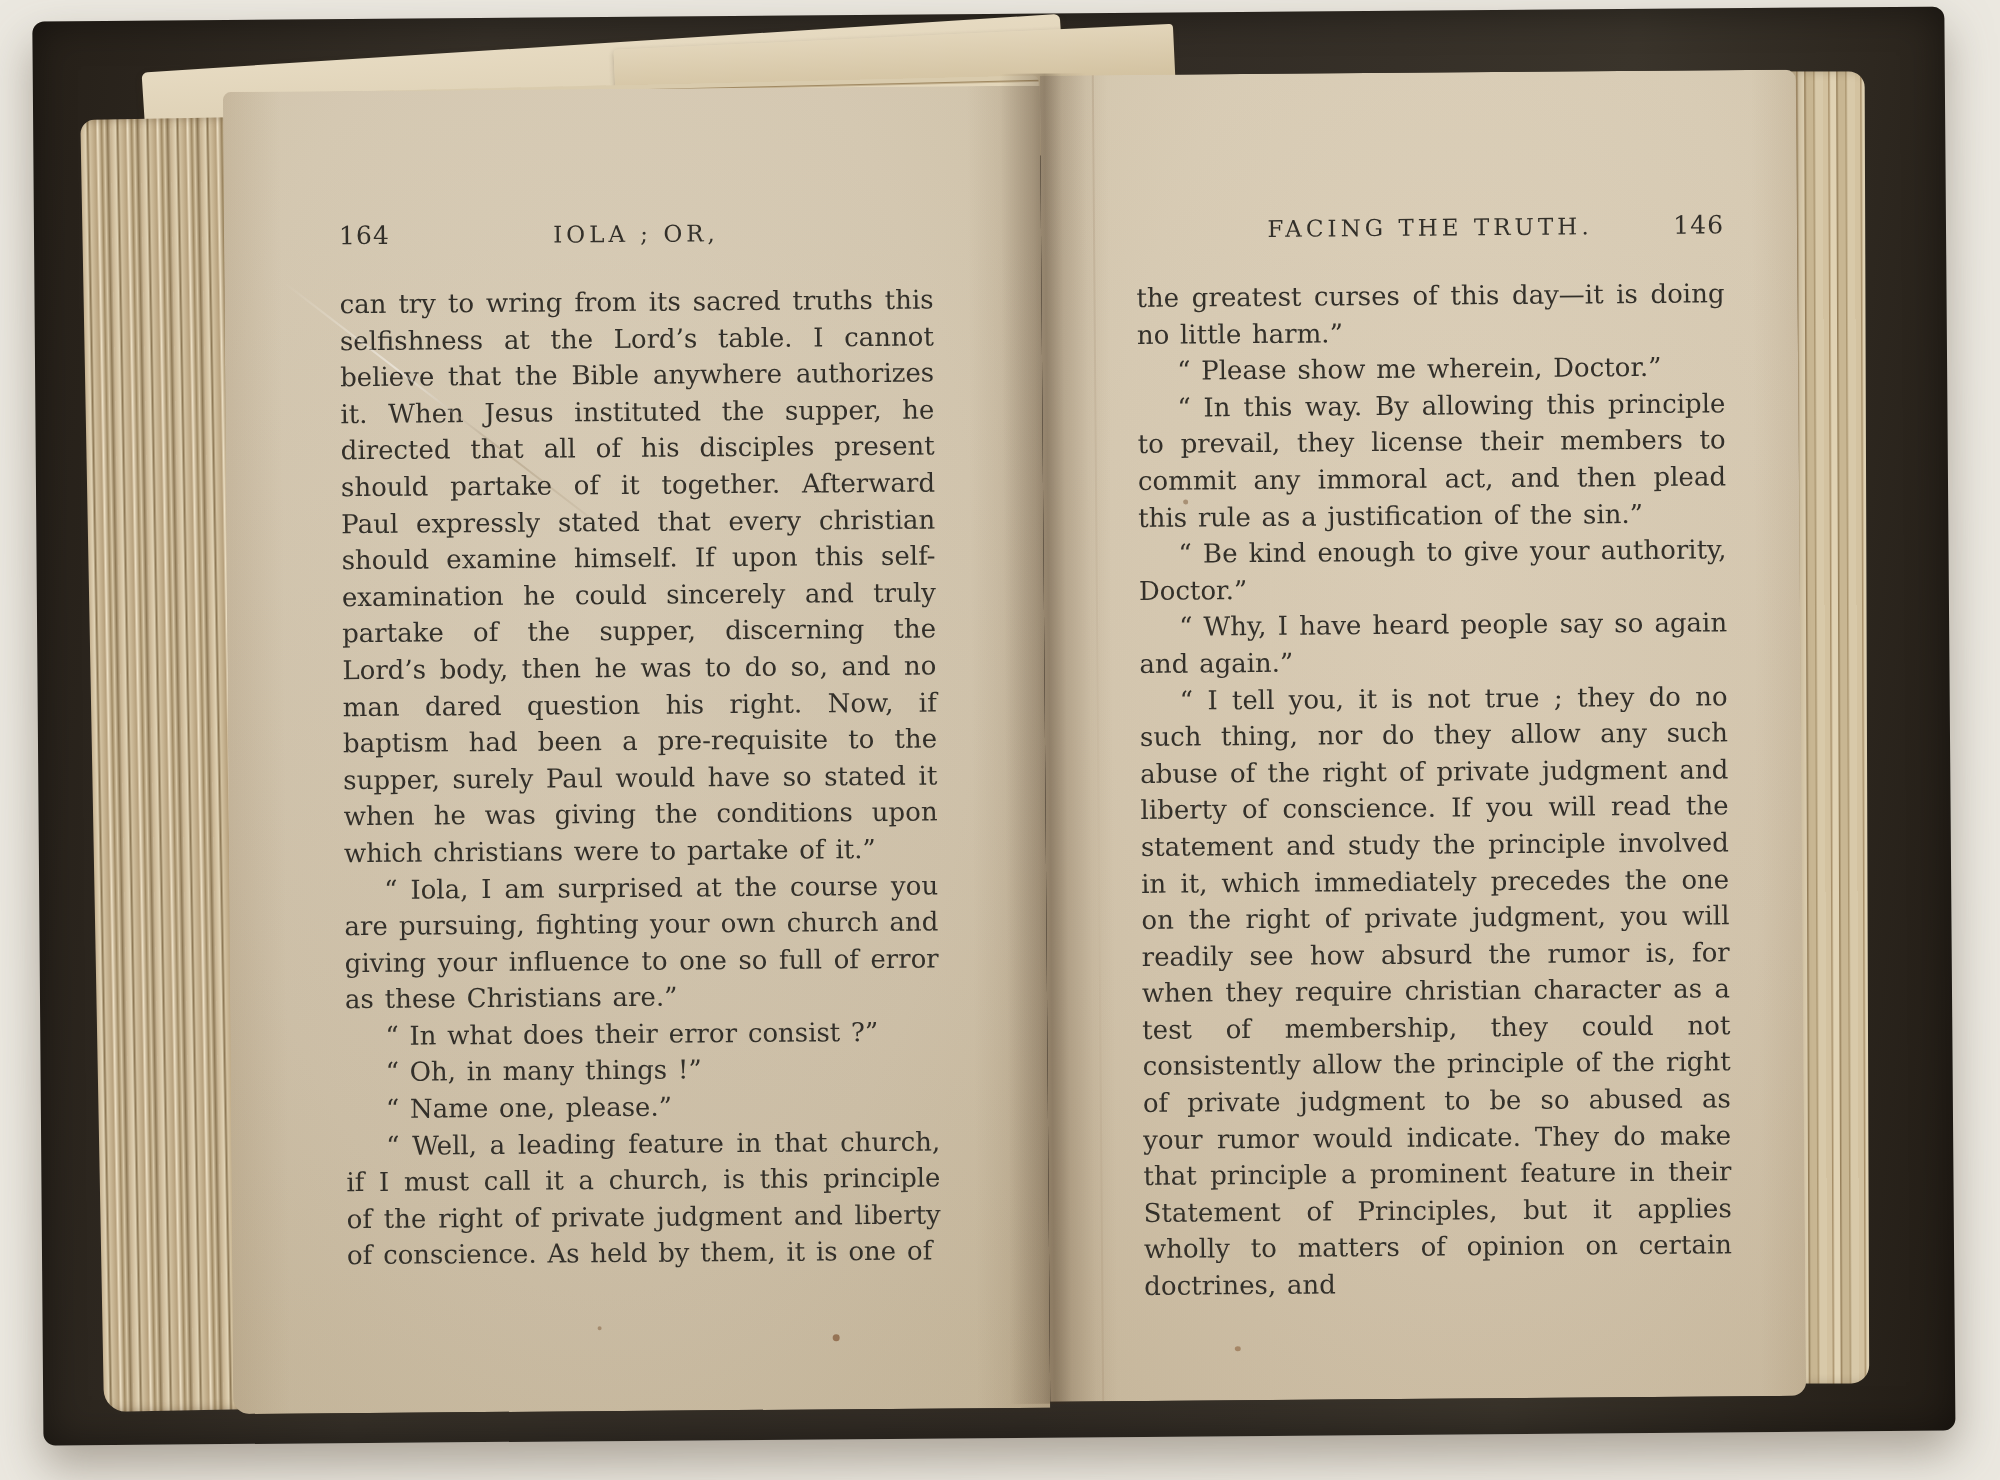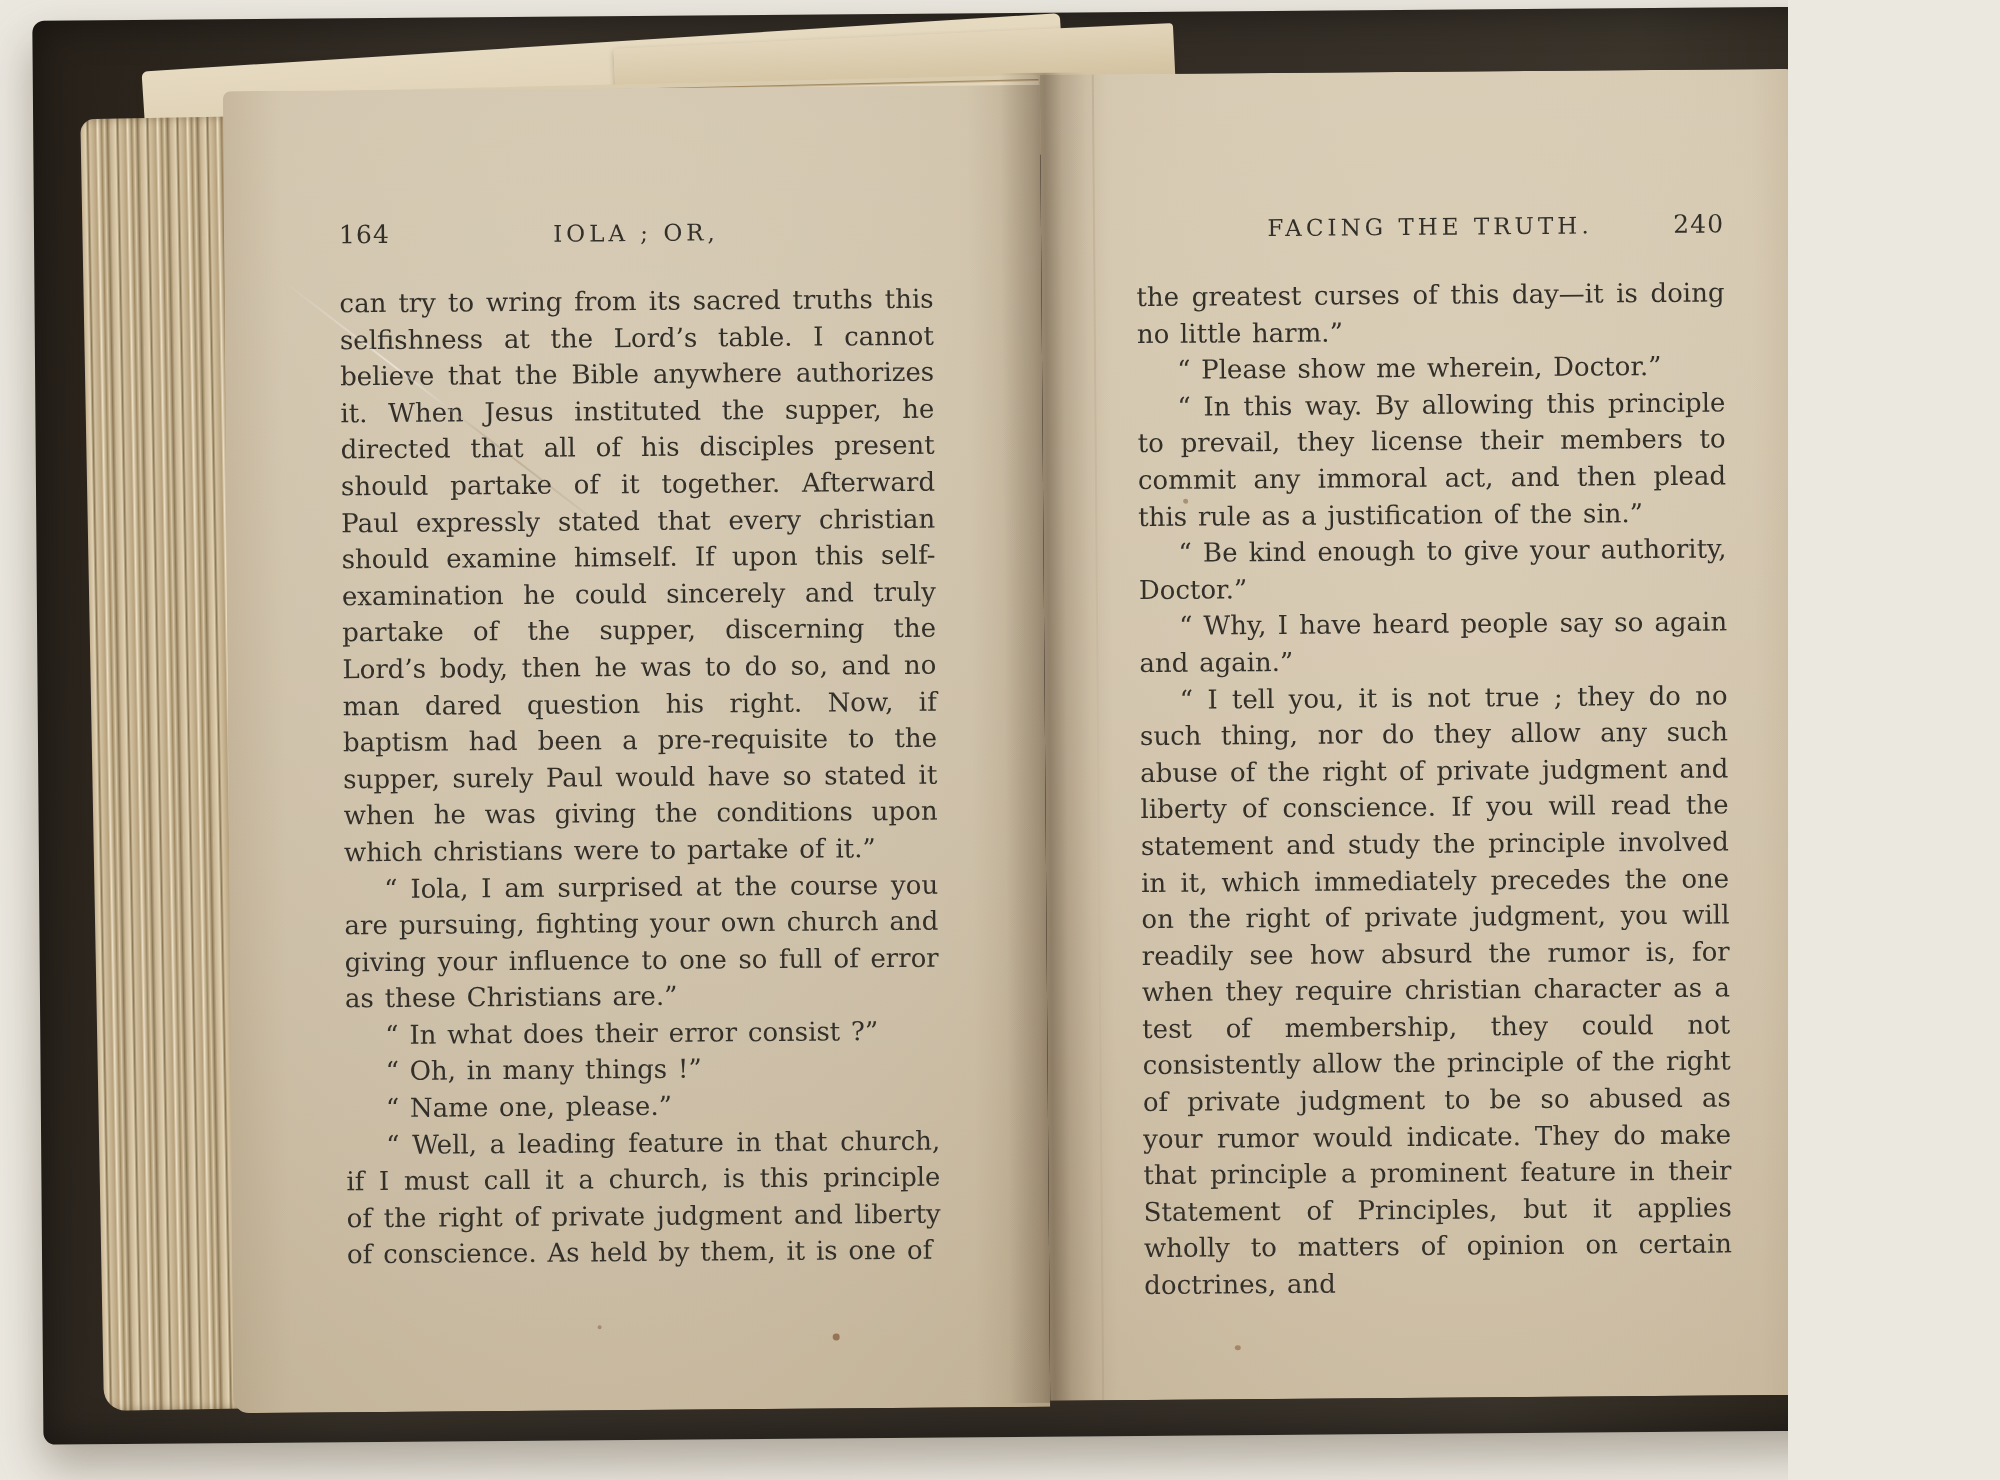--- a/index.html
+++ b/index.html
@@ -2,21 +2,21 @@
 <html><head>
 <meta charset="utf-8">
 <style>
   html,body{margin:0;padding:0;}
   body{
     width:2000px;height:1480px;
     background:#ebe8e0;
     font-family:"DejaVu Serif","Liberation Serif",serif;
     overflow:hidden;
   }
-  .scene{position:relative;width:1788px;height:1480px;overflow:hidden;}
+  .scene{position:relative;width:2000px;height:1480px;overflow:hidden;}
   .book{
     position:absolute;inset:0;
     transform:rotate(-0.45deg);
     transform-origin:50% 50%;
   }
   
   .cover{
     position:absolute;left:38px;top:14px;width:1912px;height:1424px;
     border-radius:12px;
     background:linear-gradient(96deg,#262019 0%,#363028 22%,#322c25 55%,#3a342b 78%,#231d16 100%);
@@ -179,21 +179,21 @@
           <p>“ Well, a leading feature in that church, if I must call it a church, is this principle of the right of private judgment and liberty of conscience. As held by them, it is one of</p>
         </div>
     </div>
 
     <div class="page page-right">
       <div class="crease-right"></div>
       <div class="speck s3"></div>
       <div class="speck s4"></div>
       <div class="page-header">
         <span class="running-title">FACING THE TRUTH.</span>
-        <span class="page-num right">240</span>
+        <span class="page-num right">146</span>
       </div>
       <div class="page-body">
           <p>the greatest curses of this day—it is doing no little harm.”</p>
           <p>“ Please show me wherein, Doctor.”</p>
           <p>“ In this way. By allowing this principle to prevail, they license their members to commit any immoral act, and then plead this rule as a justification of the sin.”</p>
           <p>“ Be kind enough to give your authority, Doctor.”</p>
           <p>“ Why, I have heard people say so again and again.”</p>
           <p>“ I tell you, it is not true ; they do no such thing, nor do they allow any such abuse of the right of private judgment and liberty of conscience. If you will read the statement and study the principle involved in it, which immediately precedes the one on the right of private judgment, you will readily see how absurd the rumor is, for when they require christian character as a test of membership, they could not consistently allow the principle of the right of private judgment to be so abused as your rumor would indicate. They do make that principle a prominent feature in their Statement of Principles, but it applies wholly to matters of opinion on certain doctrines, and</p>
         </div>
     </div>

